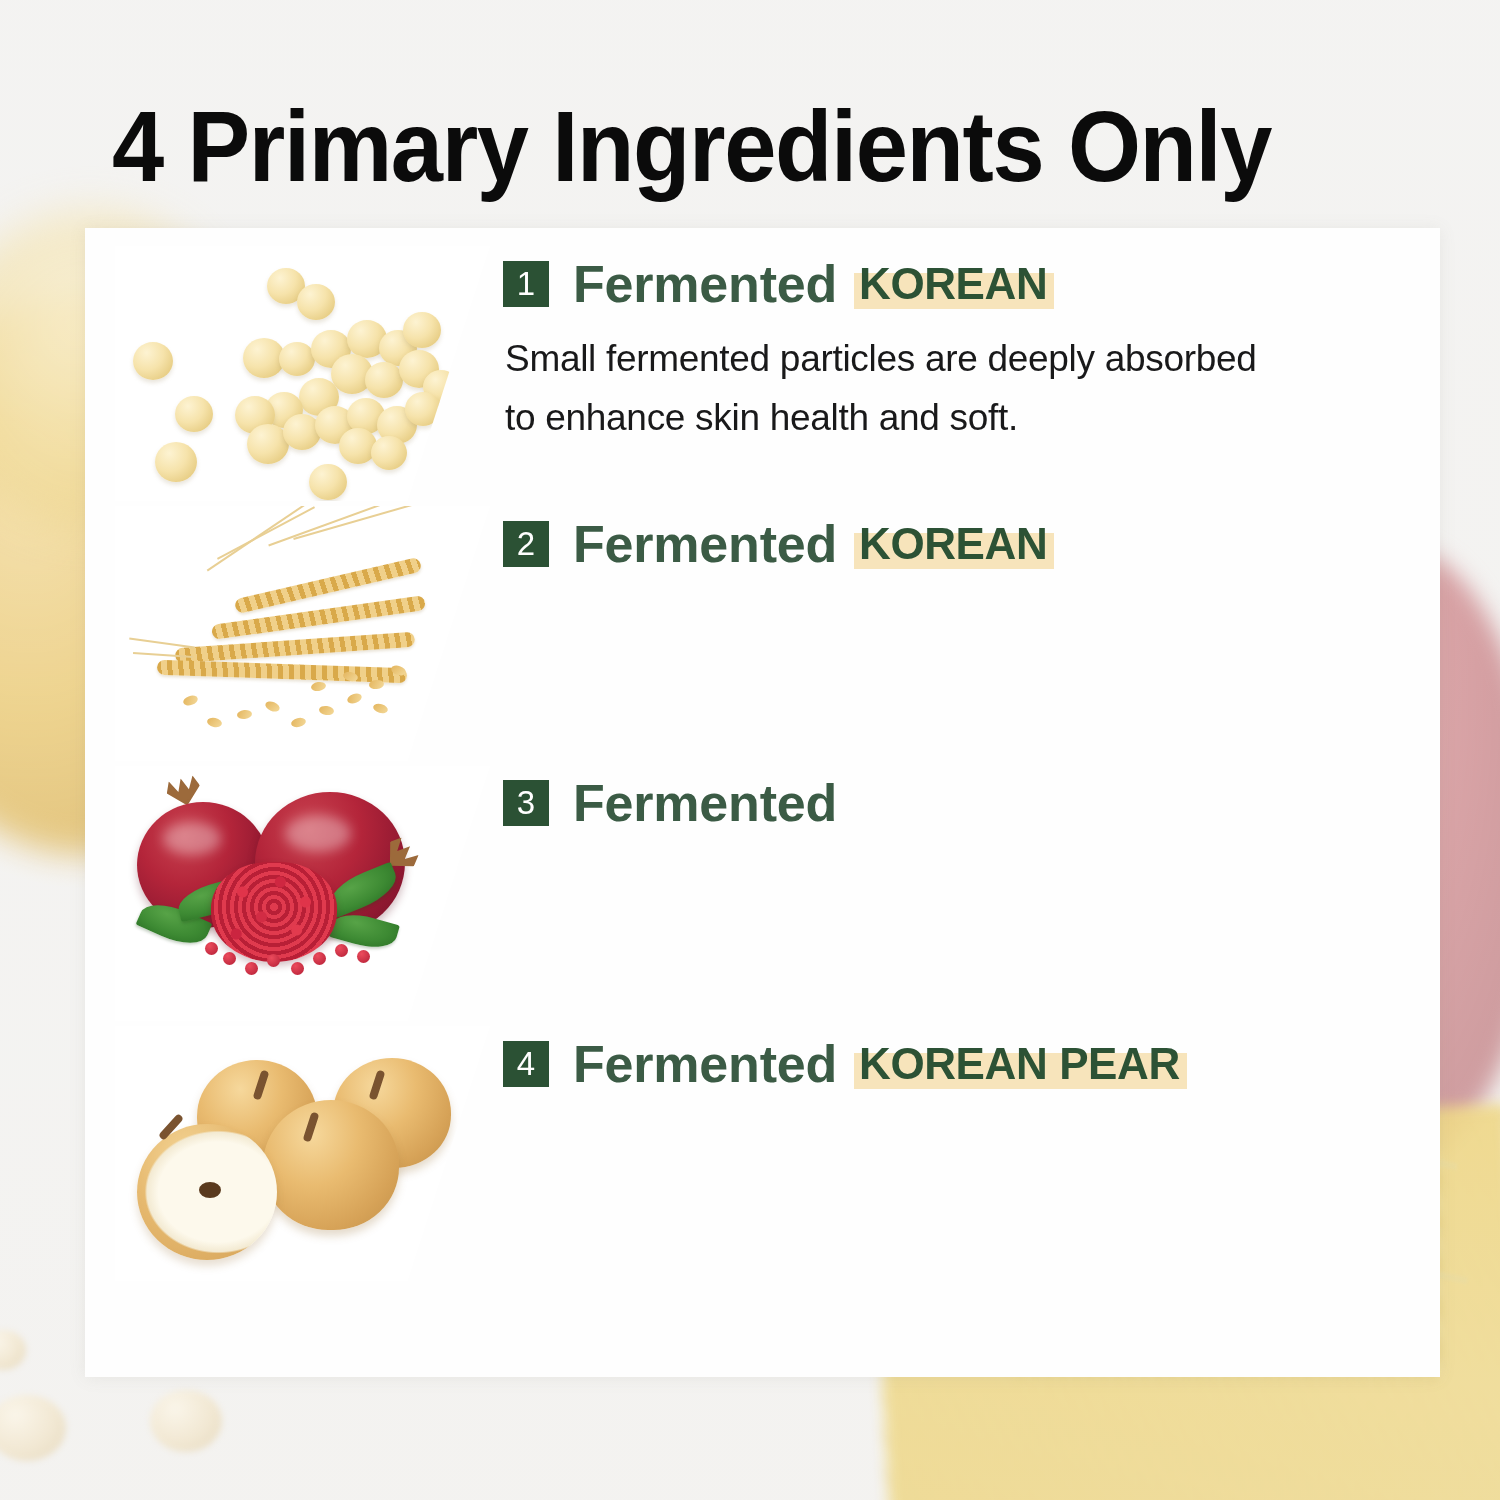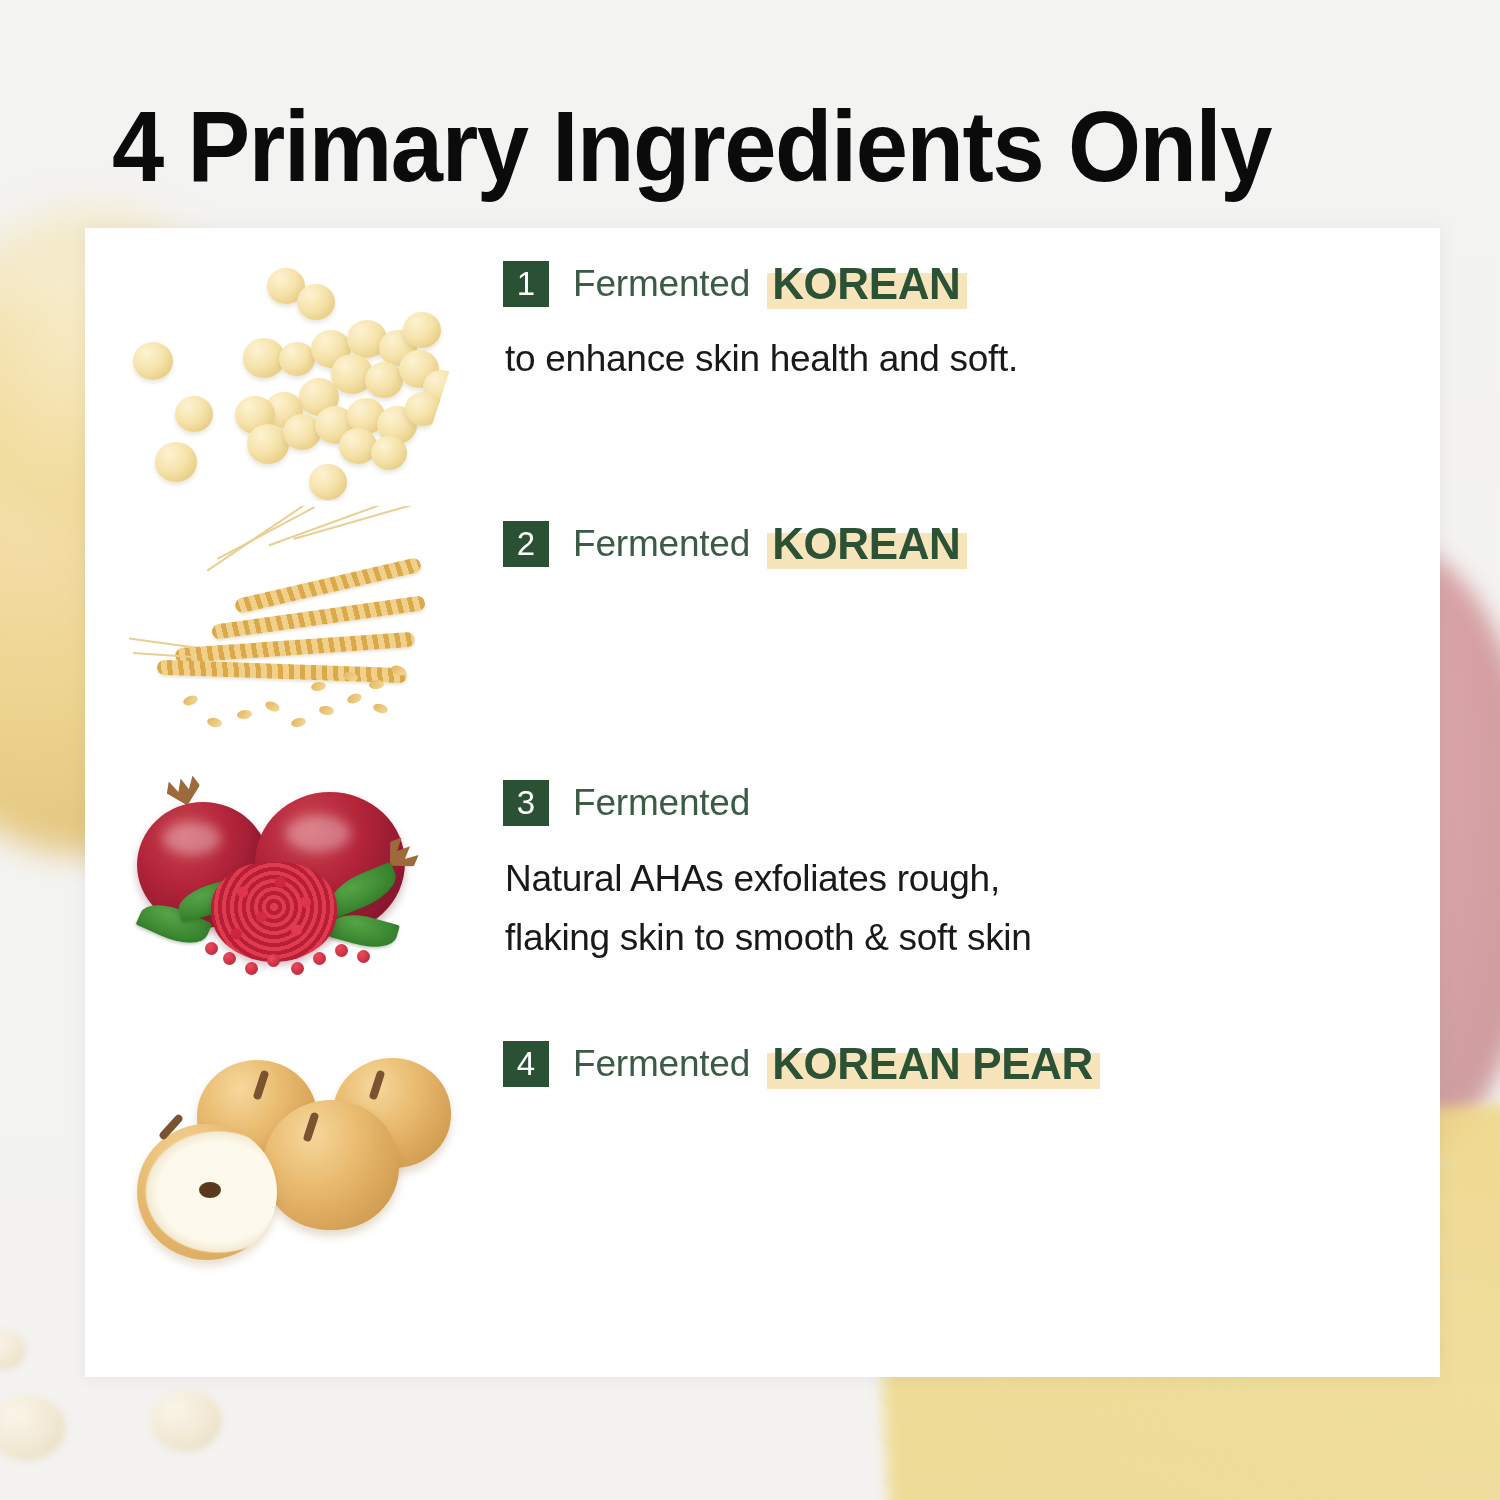--- a/index.html
+++ b/index.html
@@ -185,21 +185,21 @@
     display:flex; align-items:center; white-space:nowrap;
   }
   .badge {
     width:46px; height:46px; flex:0 0 46px;
     background:#2b5134; color:#ffffff;
     font-size:33px; line-height:46px; font-weight:400;
     text-align:center;
   }
   .fermented {
     margin-left:24px;
-    font-size:37px; line-height:46px; font-weight:400;
+    font-size:52px; line-height:46px; font-weight:700;
     color:#3b5b45; letter-spacing:-.2px;
   }
   .ing-wrap { margin-left:22px; position:relative; display:inline-block; }
   .ing-hl {
     position:absolute; left:-5px; right:-7px; top:13px; height:36px;
     background:#f7e4bb;
   }
   .ingredient {
     position:relative;
     font-size:44px; line-height:48px; font-weight:700;
@@ -274,20 +274,21 @@
       <div class="txt">
         <div class="head-line">
           <div class="badge">1</div>
           <div class="fermented">Fermented</div>
           <div class="ing-wrap">
             <div class="ing-hl"></div>
             <div class="ingredient">KOREAN</div>
           </div>
         </div>
         <div class="desc">
+          <span>Small fermented particles are deeply absorbed</span>
           <span>to enhance skin health and soft.</span>
         </div>
       </div>
     </div>
 
     <div class="row row-2">
       <div class="photo">
         <div class="photo-inner">
           <div class="awn" style="left:82px;  top:30px;  width:120px; transform:rotate(-34deg);"></div>
           <div class="awn" style="left:96px;  top:26px;  width:110px; transform:rotate(-28deg);"></div>
@@ -349,24 +350,20 @@
           <div class="aril" style="left:220px; top:178px;"></div>
           <div class="aril" style="left:90px;  top:176px;"></div>
           <div class="aril" style="left:242px; top:184px;"></div>
         </div>
       </div>
       <div class="txt">
         <div class="head-line">
           <div class="badge">3</div>
           <div class="fermented">Fermented</div>
         </div>
-        <div class="desc">
-          <span>Natural AHAs exfoliates rough,</span>
-          <span>flaking skin to smooth &amp; soft skin</span>
-        </div>
       </div>
     </div>
 
     <div class="row row-4">
       <div class="photo">
         <div class="photo-inner">
           <div class="pear" style="left:82px;  top:34px;  width:120px; height:112px;"></div>
           <div class="pear-stem" style="left:142px; top:44px;"></div>
           <div class="pear" style="left:218px; top:32px;  width:118px; height:110px;"></div>
           <div class="pear-stem" style="left:258px; top:44px;"></div>

